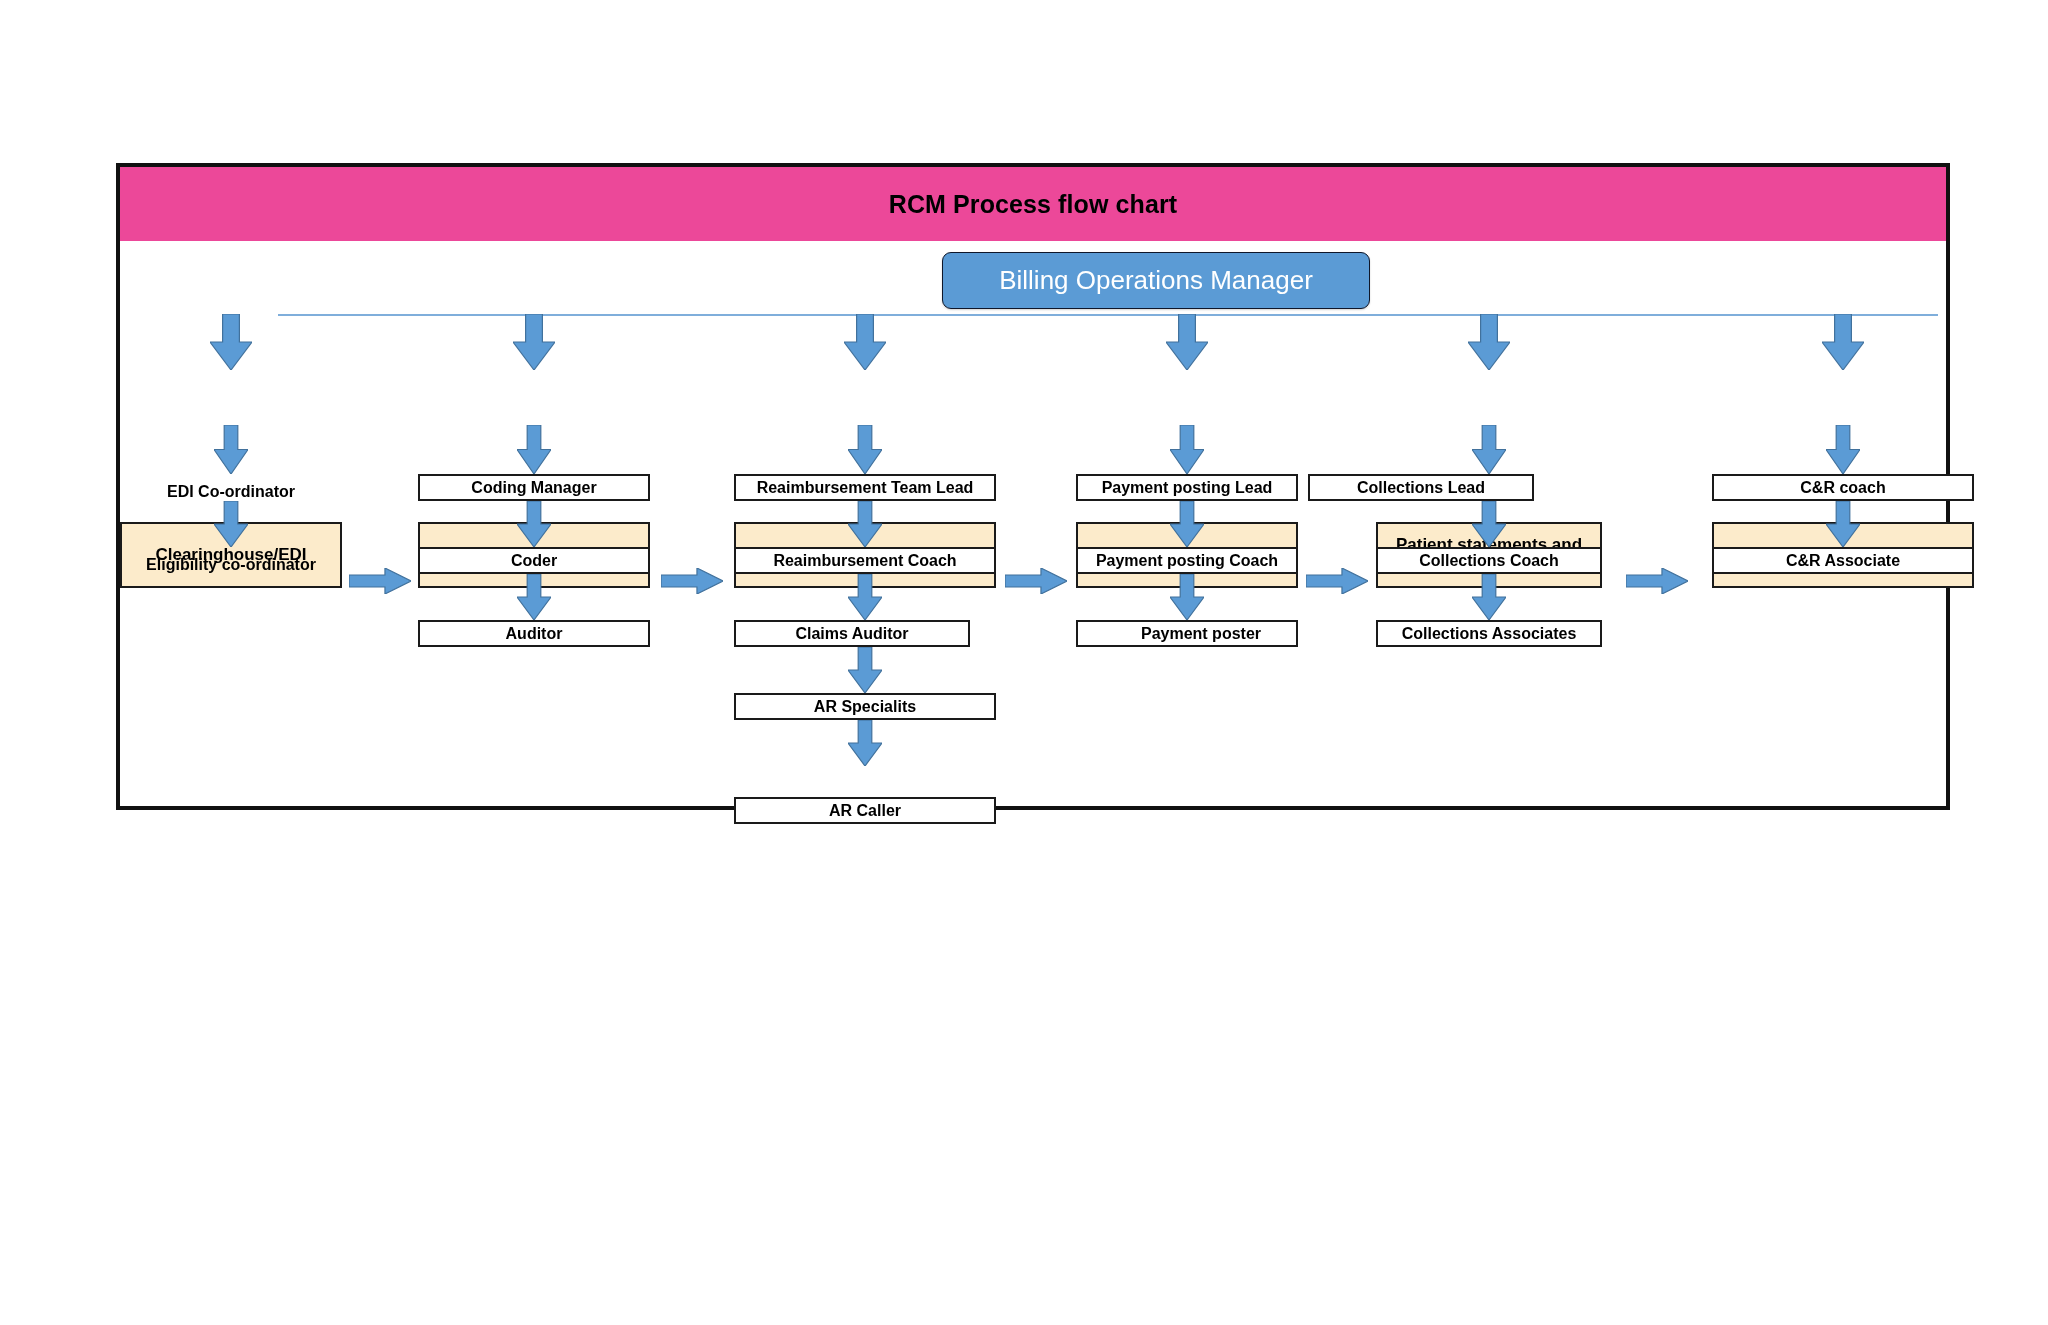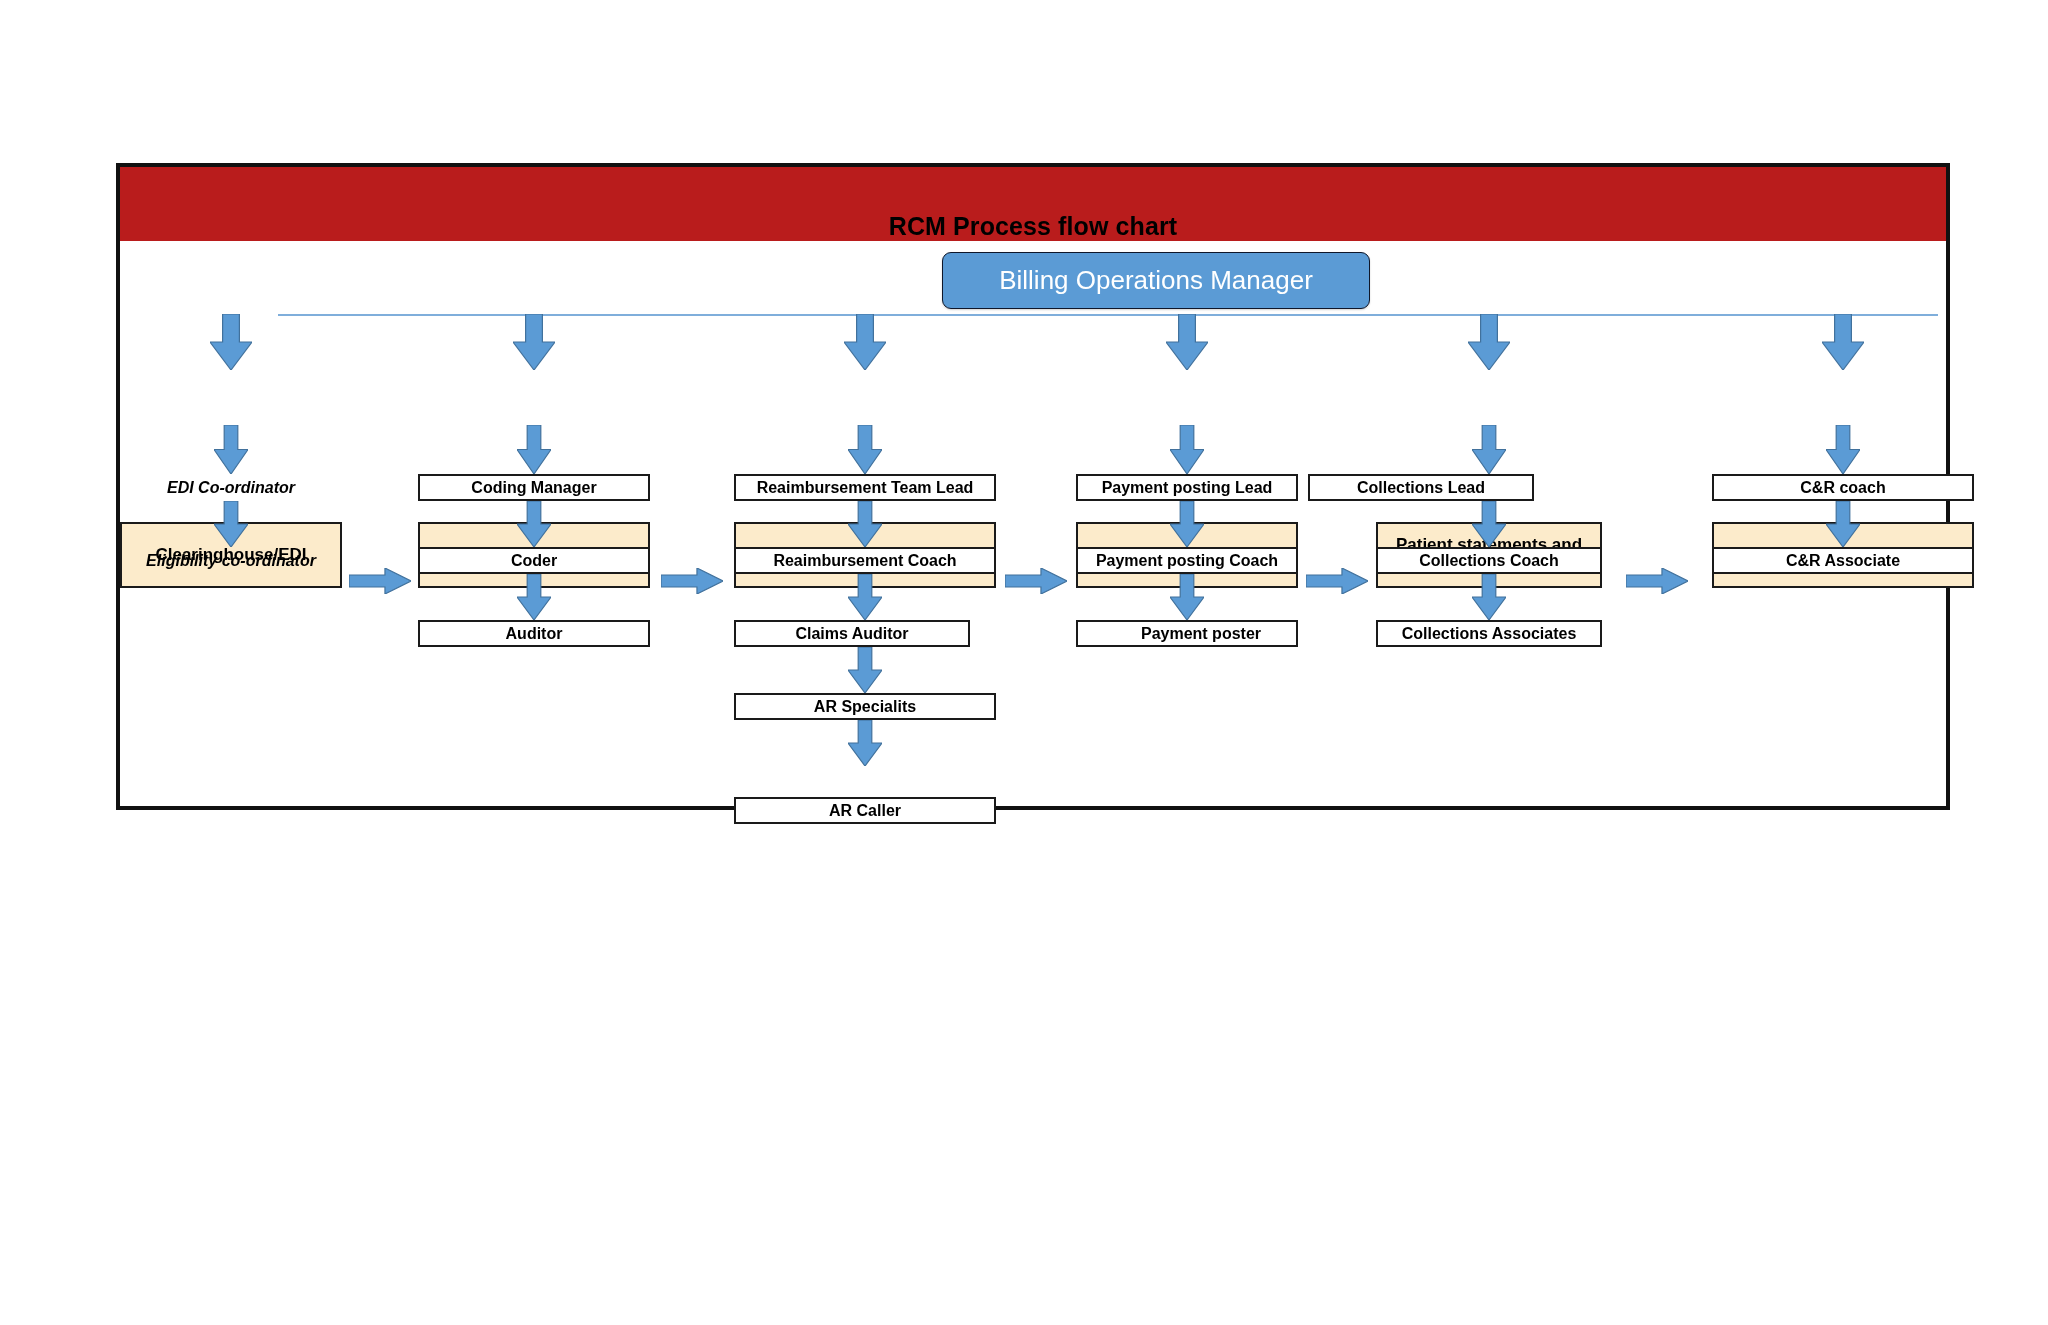--- a/index.html
+++ b/index.html
@@ -25,23 +25,23 @@
     border: 4px solid #111111;
     background: #ffffff;
   }
 
   
   .title-band {
     position: absolute;
     left: 0; top: 0;
     width: 100%;
     height: 74px;
-    background: #b91c1c;
-    display: flex;
-    align-items: flex-end;
+    background: #ec4899;
+    display: flex;
+    align-items: center;
     justify-content: center;
   }
   .title-text {
     font-size: 25px;
     font-weight: bold;
     color: #000000;
     letter-spacing: 0.1px;
   }
 
   
@@ -130,24 +130,23 @@
     font-weight: bold;
     color: #000000;
     white-space: nowrap;
   }
 
   
   .role-plain {
     position: absolute;
     height: 27px;
     display: flex;
-    align-items: center;
+    align-items: flex-end;
     justify-content: center;
     text-align: center;
-    font-style: italic;
   }
   .role-plain .role-label { font-size: 16px; }
 </style>
 </head>
 <body>
 
 <div id="canvas">
 
   <div class="frame">
 

